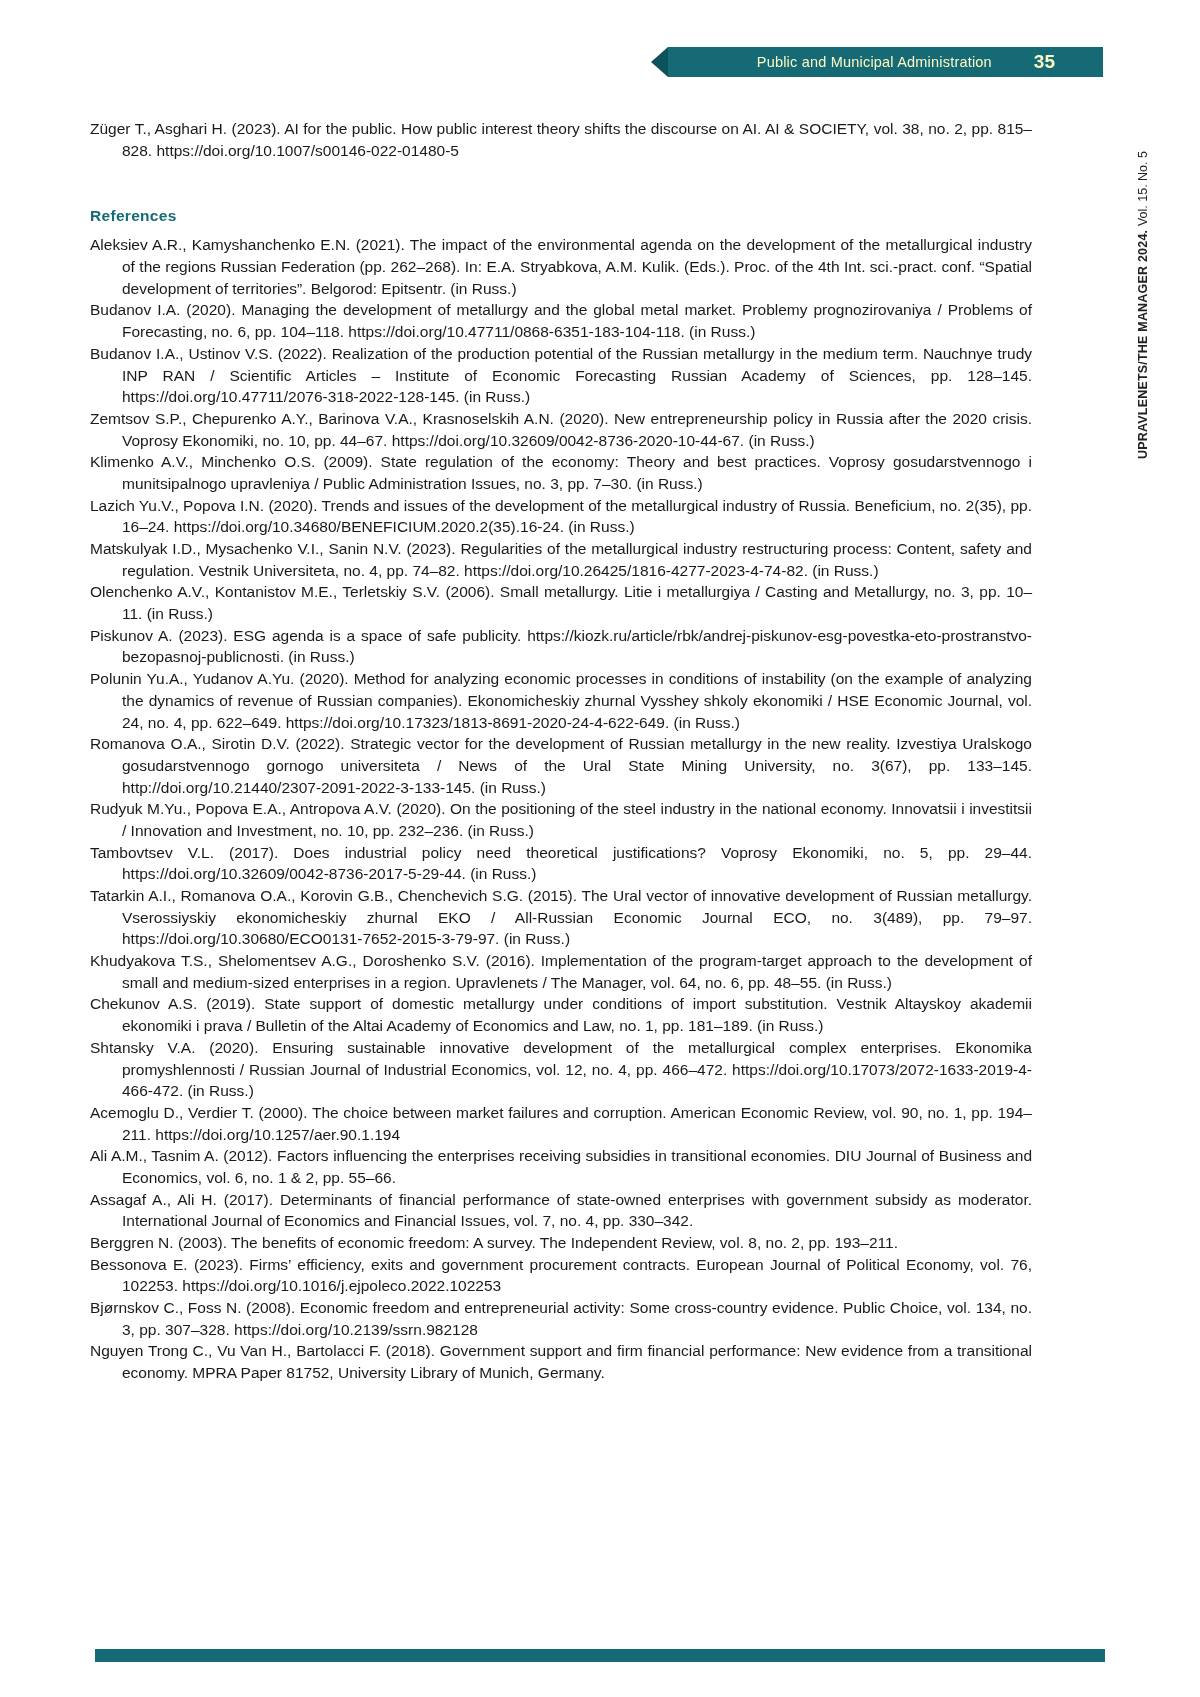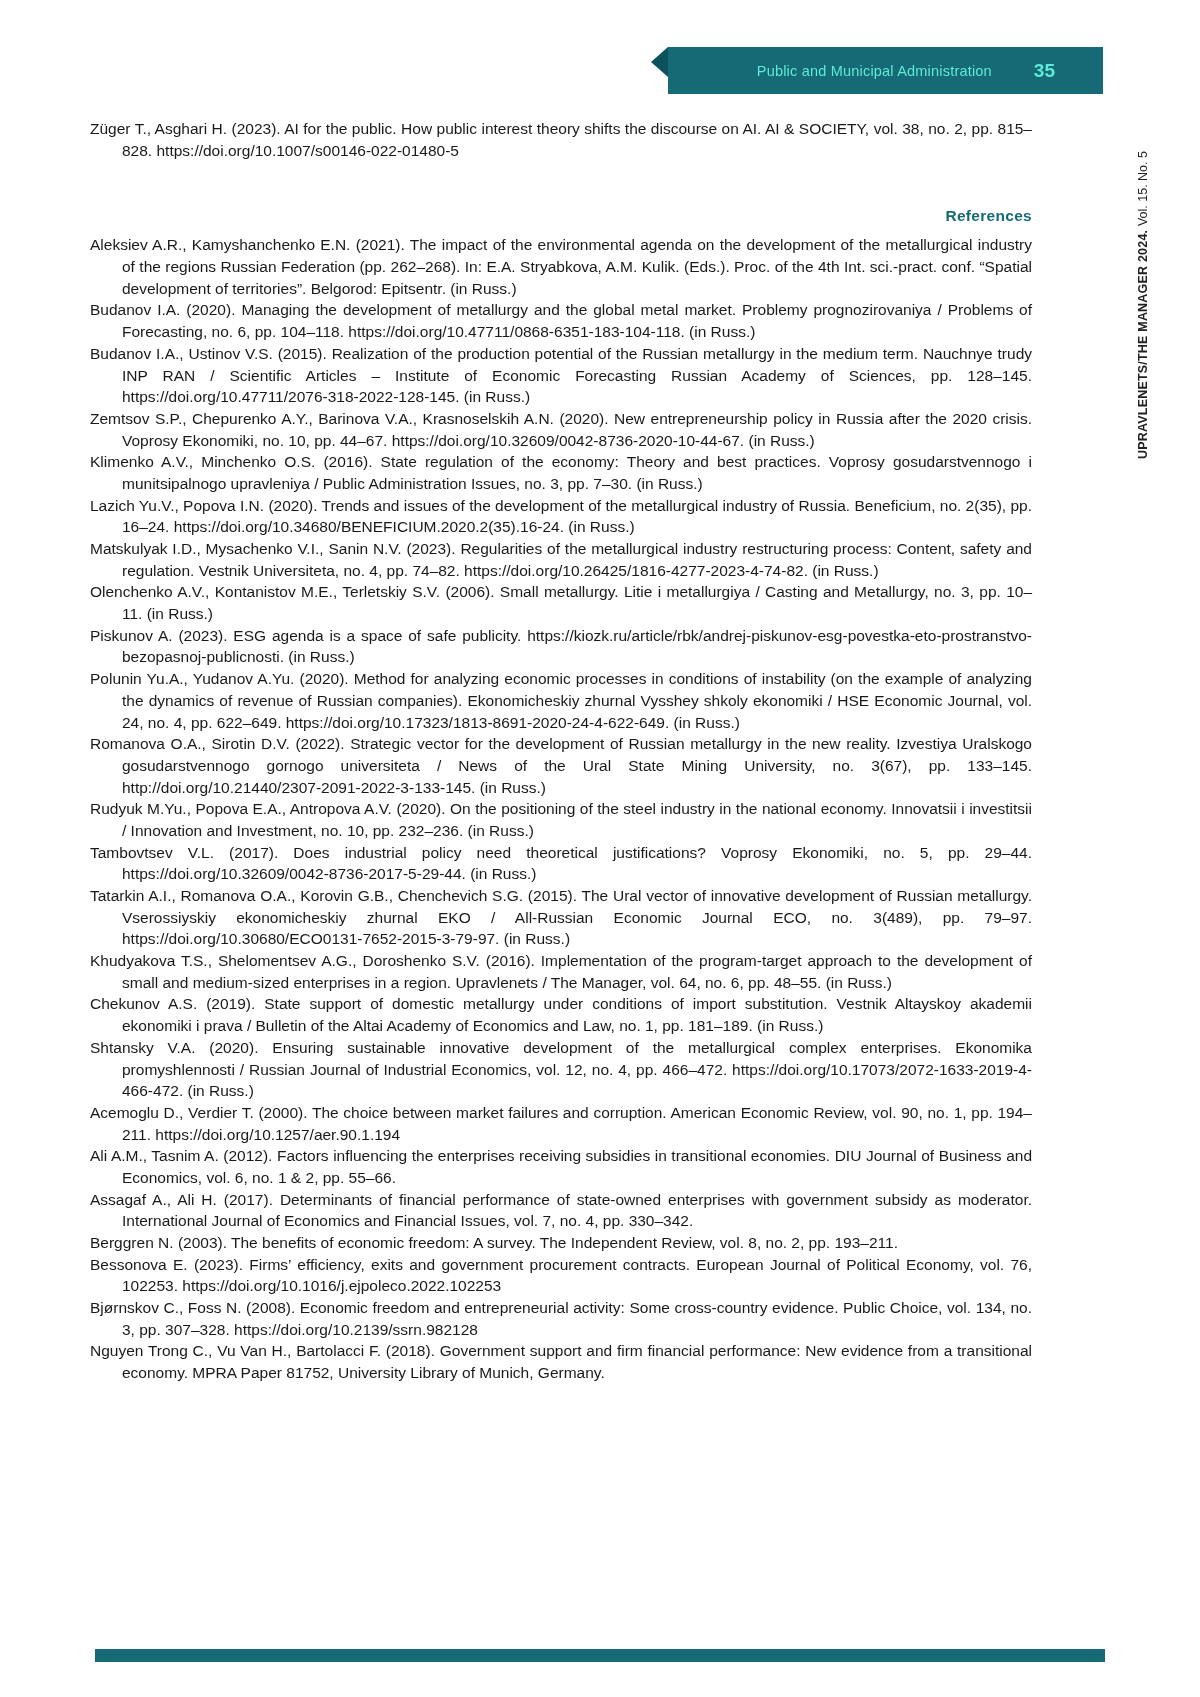--- a/index.html
+++ b/index.html
@@ -2,22 +2,22 @@
 <html style="--accent: #156a76; --accent-dark: #0b525c;"><head>
 <meta charset="utf-8">
 <style>
   :root{ --accent:#156a76; --accent-dark:#0b525c; --ink:#1a1a1a; }
   *{ margin:0; padding:0; box-sizing:border-box; }
   body{ background:#ffffff; font-family:"Liberation Sans","DejaVu Sans",sans-serif; color:var(--ink); }
   .page{ position:relative; width:1200px; height:1697px; background:#ffffff; overflow:hidden; }
 
   
   .band{
-    position:absolute; top:47px; right:97px; height:47px;
-    background:var(--accent); color:#5eead4;
+    position:absolute; top:47px; right:97px; height:30px;
+    background:var(--accent); color:#fef9c3;
     display:flex; align-items:center; justify-content:flex-end;
     padding:0 48px 0 30px; min-width:435px;
   }
   .band-notch{
     position:absolute; left:-17px; top:0; width:0; height:0;
     border-style:solid; border-width:15.5px 17px 15.5px 0;
     border-color:transparent var(--accent-dark) transparent transparent;
   }
   .band-title{ font-size:14.5px; letter-spacing:.2px; }
   .band-pagenum{ font-size:19px; font-weight:bold; margin-left:42px; }
@@ -32,21 +32,21 @@
 
   
   .content{ position:absolute; left:90px; top:118px; width:942px; }
   .ref{
     font-size:15.5px; line-height:1.4; text-align:justify;
     padding-left:32px; text-indent:-32px; color:var(--ink);
   }
   .ref .it{ }
   .refs-heading{
     color:var(--accent); font-size:15.5px; font-weight:bold;
-    text-align:right; letter-spacing:.3px;
+    text-align:left; letter-spacing:.3px;
     margin:46px 0 9px 0;
   }
 
   
   .footer-bar{
     position:absolute; left:95px; right:95px; bottom:35px; height:13px;
     background:var(--accent);
   }
 </style>
 </head>
@@ -65,23 +65,23 @@
   </div>
 
   <main class="content">
     <div>
         <p class="ref"><span>Züger T., Asghari H. (2023). AI for the public. How public interest theory shifts the discourse on AI. </span><span class="it">AI &amp; SOCIETY,</span><span> vol. 38, no. 2, pp. 815–828. https://doi.org/10.1007/s00146-022-01480-5</span></p>
       </div>
     <h2 class="refs-heading">References</h2>
     <div>
         <p class="ref"><span>Aleksiev A.R., Kamyshanchenko E.N. (2021). The impact of the environmental agenda on the development of the metallurgical industry of the regions Russian Federation (pp. 262–268). In: E.A. Stryabkova, A.M. Kulik. (Eds.). </span><span class="it">Proc. of the 4th Int. sci.-pract. conf. “Spatial development of territories”.</span><span> Belgorod: Epitsentr. (in Russ.)</span></p>
         <p class="ref"><span>Budanov I.A. (2020). Managing the development of metallurgy and the global metal market. </span><span class="it">Problemy prognozirovaniya / Problems of Forecasting,</span><span> no. 6, pp. 104–118. https://doi.org/10.47711/0868-6351-183-104-118. (in Russ.)</span></p>
-        <p class="ref"><span>Budanov I.A., Ustinov V.S. (2015). Realization of the production potential of the Russian metallurgy in the medium term. </span><span class="it">Nauchnye trudy INP RAN / Scientific Articles – Institute of Economic Forecasting Russian Academy of Sciences,</span><span> pp. 128–145. https://doi.org/10.47711/2076-318-2022-128-145. (in Russ.)</span></p>
+        <p class="ref"><span>Budanov I.A., Ustinov V.S. (2022). Realization of the production potential of the Russian metallurgy in the medium term. </span><span class="it">Nauchnye trudy INP RAN / Scientific Articles – Institute of Economic Forecasting Russian Academy of Sciences,</span><span> pp. 128–145. https://doi.org/10.47711/2076-318-2022-128-145. (in Russ.)</span></p>
         <p class="ref"><span>Zemtsov S.P., Chepurenko A.Y., Barinova V.A., Krasnoselskih A.N. (2020). New entrepreneurship policy in Russia after the 2020 crisis. </span><span class="it">Voprosy Ekonomiki,</span><span> no. 10, pp. 44–67. https://doi.org/10.32609/0042-8736-2020-10-44-67. (in Russ.)</span></p>
-        <p class="ref"><span>Klimenko A.V., Minchenko O.S. (2016). State regulation of the economy: Theory and best practices. </span><span class="it">Voprosy gosudarstvennogo i munitsipalnogo upravleniya / Public Administration Issues,</span><span> no. 3, pp. 7–30. (in Russ.)</span></p>
+        <p class="ref"><span>Klimenko A.V., Minchenko O.S. (2009). State regulation of the economy: Theory and best practices. </span><span class="it">Voprosy gosudarstvennogo i munitsipalnogo upravleniya / Public Administration Issues,</span><span> no. 3, pp. 7–30. (in Russ.)</span></p>
         <p class="ref"><span>Lazich Yu.V., Popova I.N. (2020). Trends and issues of the development of the metallurgical industry of Russia. </span><span class="it">Beneficium,</span><span> no. 2(35), pp. 16–24. https://doi.org/10.34680/BENEFICIUM.2020.2(35).16-24. (in Russ.)</span></p>
         <p class="ref"><span>Matskulyak I.D., Mysachenko V.I., Sanin N.V. (2023). Regularities of the metallurgical industry restructuring process: Content, safety and regulation. </span><span class="it">Vestnik Universiteta,</span><span> no. 4, pp. 74–82. https://doi.org/10.26425/1816-4277-2023-4-74-82. (in Russ.)</span></p>
         <p class="ref"><span>Olenchenko A.V., Kontanistov M.E., Terletskiy S.V. (2006). Small metallurgy. </span><span class="it">Litie i metallurgiya / Casting and Metallurgy,</span><span> no. 3, pp. 10–11. (in Russ.)</span></p>
         <p class="ref"><span>Piskunov A. (2023). ESG agenda is a space of safe publicity. https://kiozk.ru/article/rbk/andrej-piskunov-esg-povestka-eto-prostranstvo-bezopasnoj-publicnosti. (in Russ.)</span></p>
         <p class="ref"><span>Polunin Yu.A., Yudanov A.Yu. (2020). Method for analyzing economic processes in conditions of instability (on the example of analyzing the dynamics of revenue of Russian companies). </span><span class="it">Ekonomicheskiy zhurnal Vysshey shkoly ekonomiki / HSE Economic Journal,</span><span> vol. 24, no. 4, pp. 622–649. https://doi.org/10.17323/1813-8691-2020-24-4-622-649. (in Russ.)</span></p>
         <p class="ref"><span>Romanova O.A., Sirotin D.V. (2022). Strategic vector for the development of Russian metallurgy in the new reality. </span><span class="it">Izvestiya Uralskogo gosudarstvennogo gornogo universiteta / News of the Ural State Mining University,</span><span> no. 3(67), pp. 133–145. http://doi.org/10.21440/2307-2091-2022-3-133-145. (in Russ.)</span></p>
         <p class="ref"><span>Rudyuk M.Yu., Popova E.A., Antropova A.V. (2020). On the positioning of the steel industry in the national economy. </span><span class="it">Innovatsii i investitsii / Innovation and Investment,</span><span> no. 10, pp. 232–236. (in Russ.)</span></p>
         <p class="ref"><span>Tambovtsev V.L. (2017). Does industrial policy need theoretical justifications? </span><span class="it">Voprosy Ekonomiki,</span><span> no. 5, pp. 29–44. https://doi.org/10.32609/0042-8736-2017-5-29-44. (in Russ.)</span></p>
         <p class="ref"><span>Tatarkin A.I., Romanova O.A., Korovin G.B., Chenchevich S.G. (2015). The Ural vector of innovative development of Russian metallurgy. </span><span class="it">Vserossiyskiy ekonomicheskiy zhurnal EKO / All-Russian Economic Journal ECO,</span><span> no. 3(489), pp. 79–97. https://doi.org/10.30680/ECO0131-7652-2015-3-79-97. (in Russ.)</span></p>
         <p class="ref"><span>Khudyakova T.S., Shelomentsev A.G., Doroshenko S.V. (2016). Implementation of the program-target approach to the development of small and medium-sized enterprises in a region. </span><span class="it">Upravlenets / The Manager,</span><span> vol. 64, no. 6, pp. 48–55. (in Russ.)</span></p>

